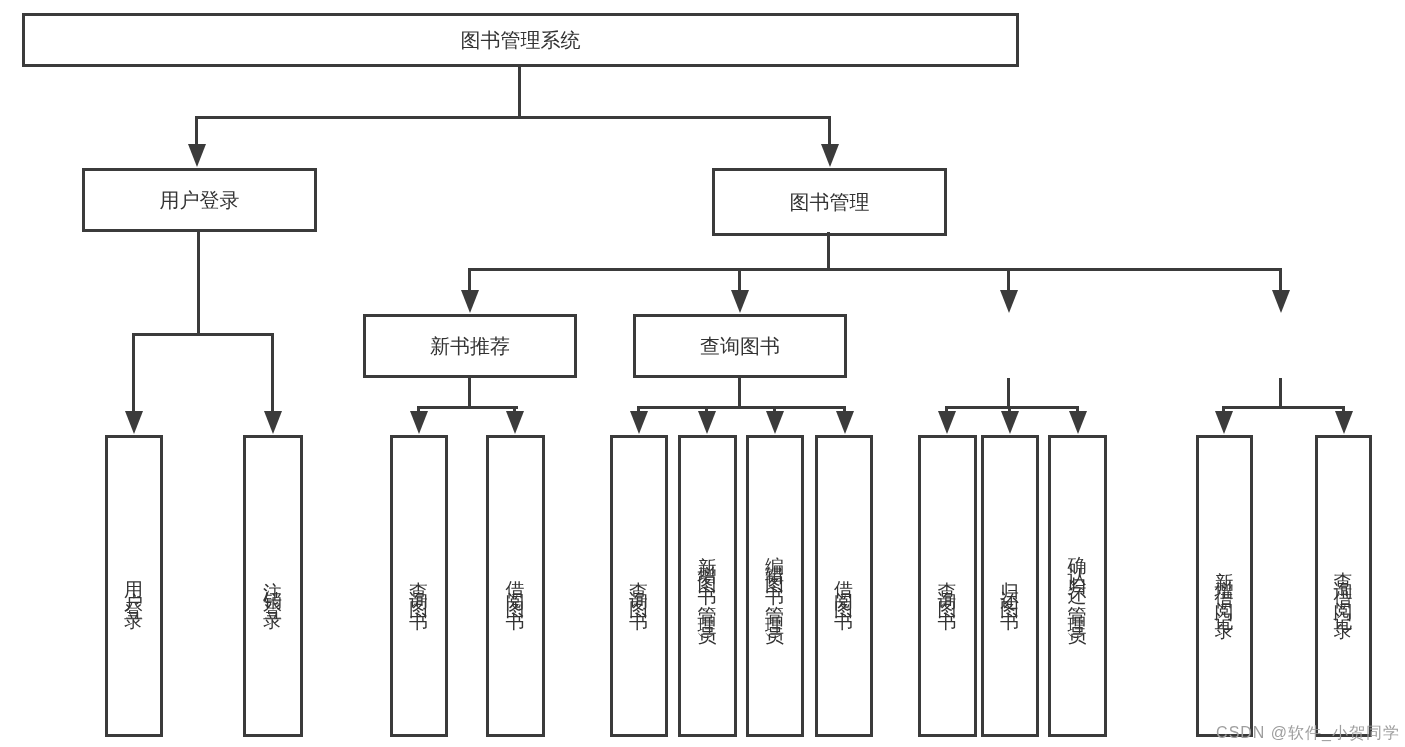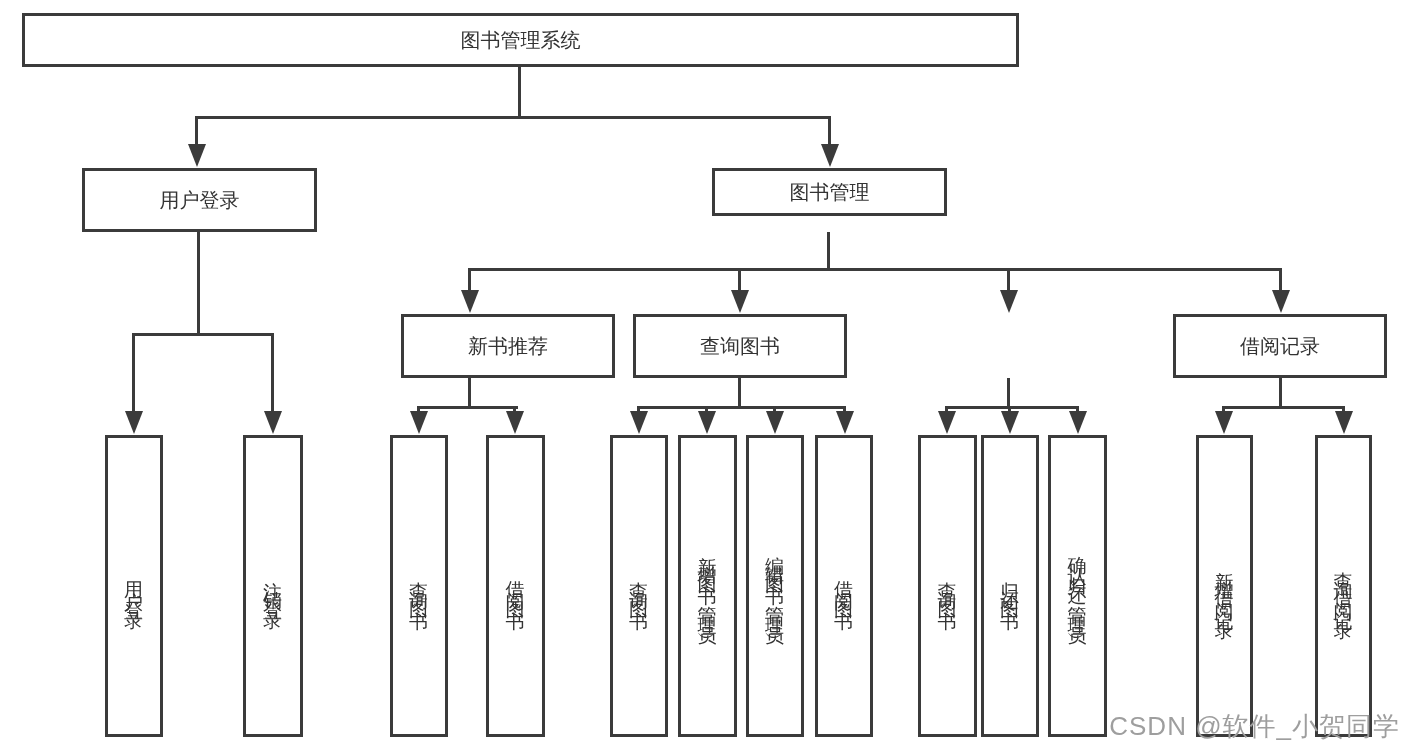--- a/index.html
+++ b/index.html
@@ -34,21 +34,21 @@
   .hl{position:absolute;height:3px;background:var(--line);}
   .ar{
     position:absolute;width:0;height:0;
     border-left:9px solid transparent;
     border-right:9px solid transparent;
     border-top:23px solid var(--line);
   }
   .watermark{
     position:absolute;
     right:5px;bottom:3px;
-    font-size:26px;
+    font-size:16px;
     color:#9e9e9e;
     letter-spacing:1px;
     z-index:10;
     white-space:nowrap;
   }
 </style>
 </head>
 <body>
 
 <div id="stage">
@@ -60,21 +60,21 @@
   <div class="vl" style="left:518px;top:66px;height:53px;"></div>
   <div class="hl" style="left:195px;top:116px;width:636px;"></div>
   <div class="vl" style="left:195px;top:116px;height:34px;"></div>
   <div class="ar" style="left:188px;top:144px;"></div>
   <div class="vl" style="left:828px;top:116px;height:34px;"></div>
   <div class="ar" style="left:821px;top:144px;"></div>
 
   <div class="box" style="left:82px;top:168px;width:235px;height:64px;">
     <span>用户登录</span>
   </div>
-  <div class="box" style="left:712px;top:168px;width:235px;height:48px;">
+  <div class="box" style="left:712px;top:168px;width:235px;height:68px;">
     <span>图书管理</span>
   </div>
 
   <div class="vl" style="left:197px;top:232px;height:104px;"></div>
   <div class="hl" style="left:132px;top:333px;width:142px;"></div>
   <div class="vl" style="left:132px;top:333px;height:86px;"></div>
   <div class="ar" style="left:125px;top:411px;"></div>
   <div class="vl" style="left:271px;top:333px;height:86px;"></div>
   <div class="ar" style="left:264px;top:411px;"></div>
 
@@ -82,28 +82,25 @@
   <div class="hl" style="left:468px;top:268px;width:814px;"></div>
   <div class="vl" style="left:468px;top:268px;height:28px;"></div>
   <div class="ar" style="left:461px;top:290px;"></div>
   <div class="vl" style="left:738px;top:268px;height:28px;"></div>
   <div class="ar" style="left:731px;top:290px;"></div>
   <div class="vl" style="left:1007px;top:268px;height:28px;"></div>
   <div class="ar" style="left:1000px;top:290px;"></div>
   <div class="vl" style="left:1279px;top:268px;height:28px;"></div>
   <div class="ar" style="left:1272px;top:290px;"></div>
 
-  <div class="box" style="left:363px;top:314px;width:214px;height:64px;margin-left:38px;">
+  <div class="box" style="left:363px;top:314px;width:214px;height:64px;">
     <span>新书推荐</span>
   </div>
   <div class="box" style="left:633px;top:314px;width:214px;height:64px;">
     <span>查询图书</span>
-  </div>
-  <div class="box" style="left:1173px;top:314px;width:214px;height:64px;">
-    <span>借阅记录</span>
   </div>
 
   <div class="vl" style="left:468px;top:378px;height:31px;"></div>
   <div class="hl" style="left:417px;top:406px;width:101px;"></div>
   <div class="vl" style="left:417px;top:406px;height:14px;"></div>
   <div class="ar" style="left:410px;top:411px;"></div>
   <div class="vl" style="left:513px;top:406px;height:14px;"></div>
   <div class="ar" style="left:506px;top:411px;"></div>
 
   <div class="vl" style="left:738px;top:378px;height:31px;"></div>

